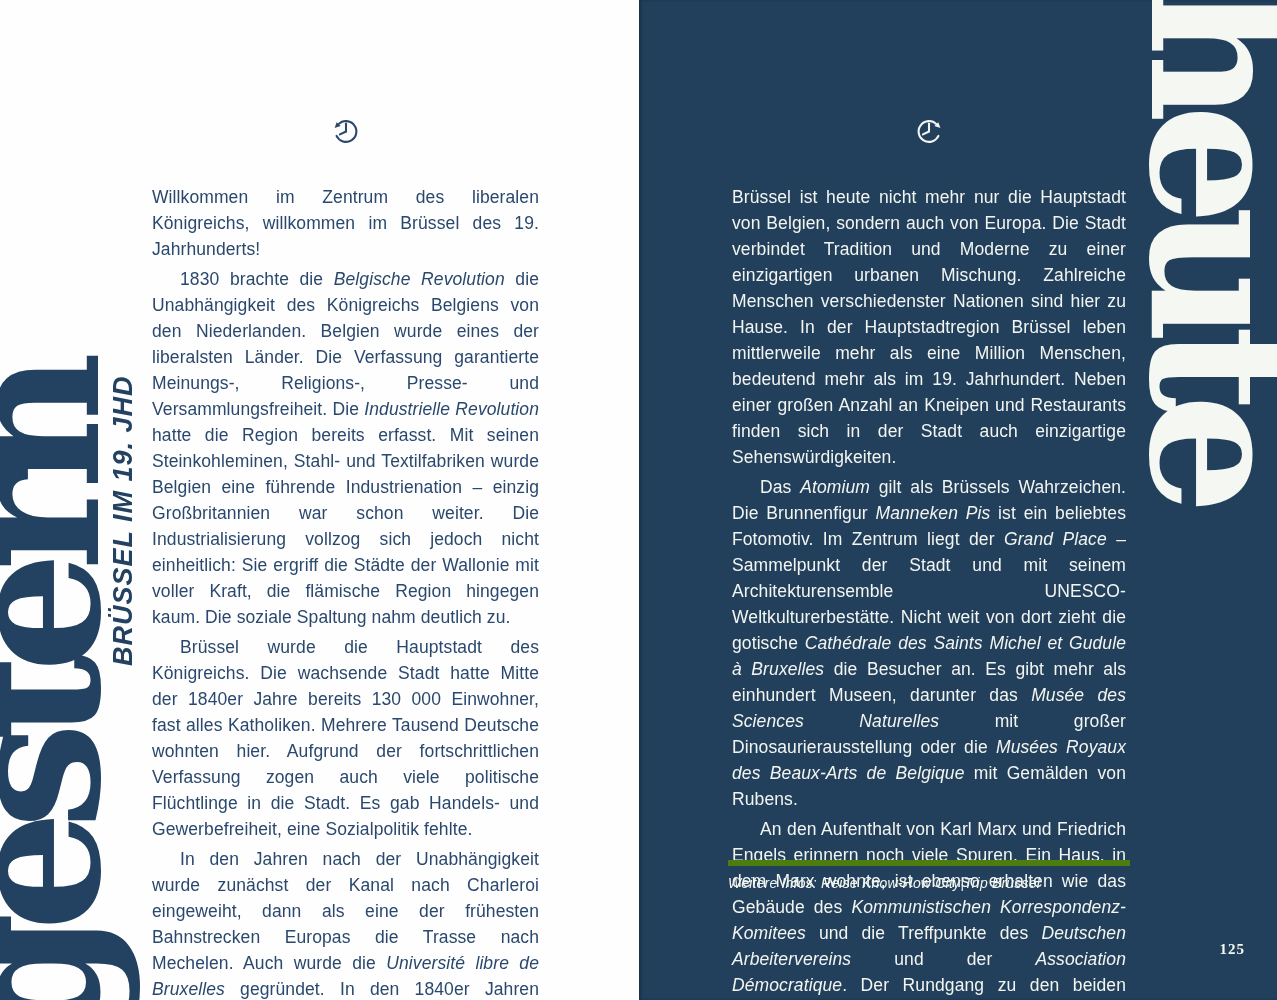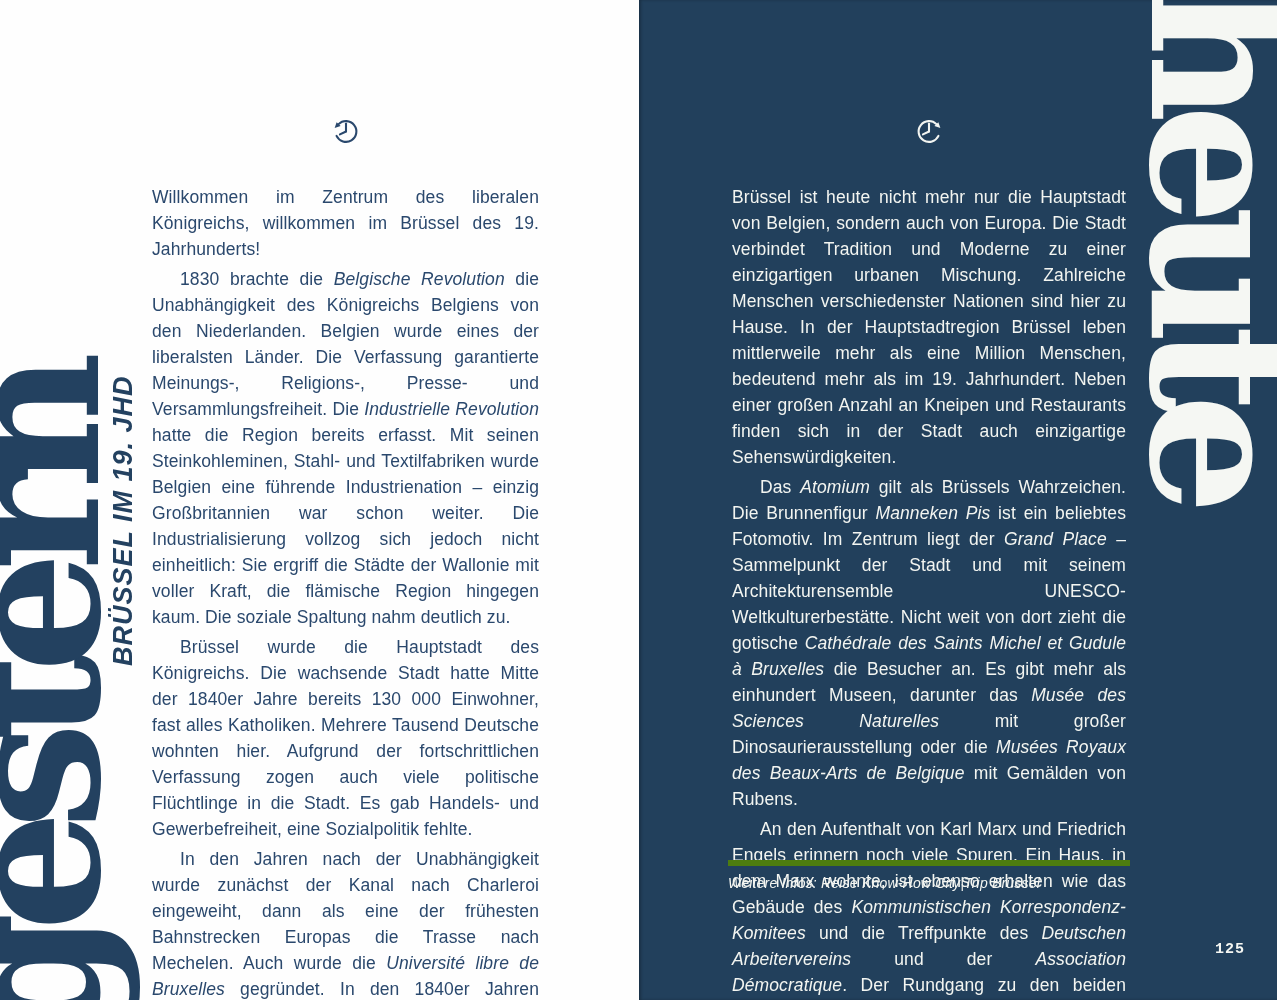--- a/index.html
+++ b/index.html
@@ -47,21 +47,21 @@
   }
 
   
   .footer-note{
     position:absolute;left:89px;top:860px;width:402px;
     border-top:6px solid #4d7c0f;padding-top:9px;
     font-size:14px;font-style:italic;color:#f3f5f1;letter-spacing:.2px;
   }
   .page-number{
     position:absolute;right:32px;top:941px;
-    font-family:Liberation Mono, monospace;font-weight:bold;
+    font-family:Liberation Serif, serif;font-weight:bold;
     font-size:15px;color:#f5f7f3;letter-spacing:1px;
   }
 </style>
 </head>
 <body>
 
 <div class="page page-left">
   <div class="display-word word-gestern">gestern</div>
   <div class="vertical-subtitle">BRÜSSEL IM 19. JHD</div>
 

